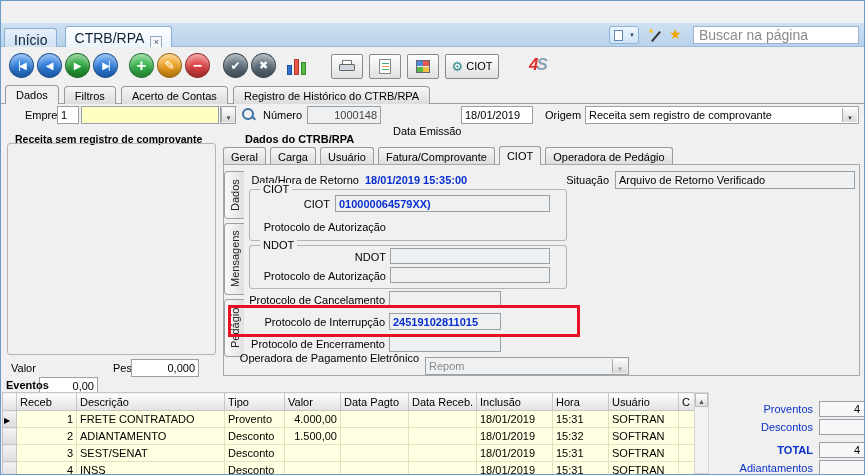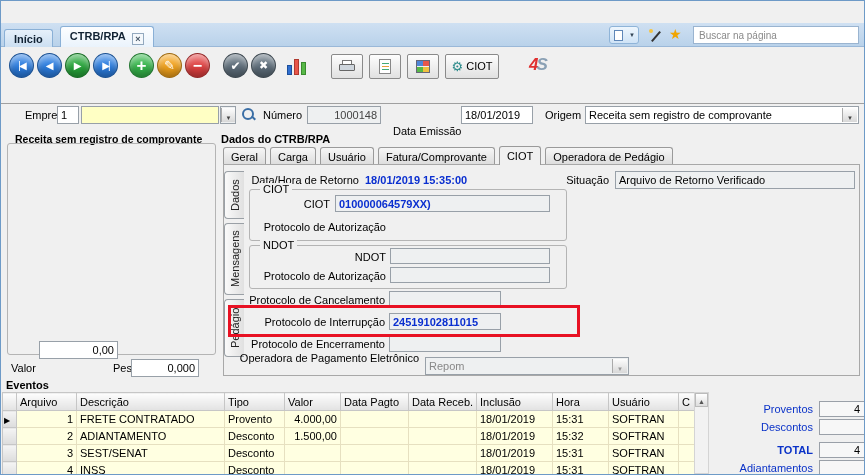--- a/index.html
+++ b/index.html
@@ -15,36 +15,36 @@
   .appicon .sq1 { position:absolute; left:1px; top:1px; width:9px; height:9px; background:#d23a2e; border:1px solid #8a1f18; }
   .appicon .sq2 { position:absolute; left:6px; top:6px; width:9px; height:9px; background:#2f6fd0; border:1px solid #1c4f9c; }
   .menu-item { display:inline-block; padding:4px 8px 3px; font-size:12px; color:#111; cursor:default; }
   .menu-item::first-letter { text-decoration:underline; }
 
   
   .tabstrip { position:absolute; left:0; top:22px; right:0; height:24px;
               background:linear-gradient(#cfe0f2,#b9d2ea); border-bottom:1px solid #9ab8d8; }
   .doctab { display:inline-block; margin:3px 1px 0 3px; padding:3px 9px 4px;
             border:1px solid #8ab0d6; border-bottom:none; border-radius:3px 3px 0 0;
-            background:linear-gradient(#e6f0fa,#c9ddf0); font-size:11px; color:#123; vertical-align:bottom;font-weight:bold; }
+            background:linear-gradient(#e6f0fa,#c9ddf0); font-size:14px; color:#123; vertical-align:bottom; }
   .doctab.active { background:linear-gradient(#fdfeff,#e8f2fc); }
   .closebox { display:inline-block; width:12px; height:12px; margin-left:6px; border:1px solid #93a9bf;
               background:#f4f8fc; line-height:10px; text-align:center; font-size:9px; color:#456; vertical-align:-2px; }
   .closebox::before { content:"×"; }
   .qbtn { position:absolute; left:608px; top:3px; width:30px; height:18px; border:1px solid #8fb4d8;
           border-radius:3px; background:linear-gradient(#eef6fd,#cfe3f6); }
   .qbtn .qpage { position:absolute; left:4px; top:3px; width:9px; height:11px; background:#fff; border:1px solid #5f87b8; }
   .qbtn .qarr::before { content:"▼"; position:absolute; right:3px; top:5px; font-size:6px; color:#345; }
   .wand { position:absolute; left:648px; top:6px; width:14px; height:15px; }
   .wand::before { content:""; position:absolute; left:6px; top:1px; width:2px; height:13px; background:#333; transform:rotate(40deg); }
   .wand::after  { content:""; position:absolute; left:0; top:0; width:4px; height:4px; background:#f5c542; border-radius:50%; }
   .star { position:absolute; left:668px; top:3px; font-size:14px; color:#f0a500; }
   .star::before { content:"★"; }
   .searchbox { position:absolute; left:692px; top:3px; width:166px; height:18px; border:1px solid #9ab4d0;
-               font-family:"Liberation Sans",sans-serif; font-size:10px; padding:0 5px; color:#333; }
+               font-family:"Liberation Sans",sans-serif; font-size:14px; padding:0 5px; color:#333; }
   .searchbox::placeholder { color:#8a8a8a; }
 
   
   .toolbar { position:absolute; left:0; top:46px; right:0; height:38px; background:#f0f0f0; }
   .cbtn { position:absolute; top:6px; width:25px; height:25px; border-radius:50%; color:#fff;
           display:flex; align-items:center; justify-content:center; border:1px solid rgba(0,0,0,.35);
           box-shadow:inset 0 9px 8px -5px rgba(255,255,255,.65), inset 0 -9px 8px -5px rgba(0,0,0,.35); }
   .blue{background:#2b7de0} .green{background:#27a53a} .lime{background:#35b54a}
   .orange{background:#f2a21c} .red{background:#e04040} .slate{background:#5d6d7a}
   .i-first::before{content:"|◀";letter-spacing:-2px;font-size:10px}
@@ -191,20 +191,26 @@
           <i class="g2"></i>
           <i class="g3"></i>
           <i class="g4"></i>
         </span>
       </span>
     <span class="tbtn ciotbtn" style="left:444px;width:54px"><span class="gear"></span><span>CIOT</span></span>
     <span class="logo" style="left:528px"><span class="l4">4</span><span class="ls">S</span></span>
   </div>
 
   <div class="ptline"></div>
+  <div class="pagetabs">
+    <span class="ptab active">Dados</span>
+    <span class="ptab">Filtros</span>
+    <span class="ptab">Acerto de Contas</span>
+    <span class="ptab">Registro de Histórico do CTRB/RPA</span>
+  </div>
 
   <span class="flabel" style="left:24px;top:108px">Empresa</span>
   <div class="fld white" style="left:56px;top:105px;width:22px">1</div>
   <div class="fld yellow" style="left:80px;top:105px;width:138px"></div>
   <div class="fld" style="left:219px;top:105px;width:16px;padding:0">
       <span class="combo-arrow" style="right:0;width:14px"></span>
     </div>
   <span class="mag"></span>
   <span class="flabel" style="left:262px;top:108px">Número</span>
   <div class="fld ta-r" style="left:306px;top:105px;width:74px;color:#444">1000148</div>
@@ -212,26 +218,26 @@
   <div class="fld white" style="left:460px;top:105px;width:72px">18/01/2019</div>
   <span class="flabel" style="left:544px;top:108px">Origem</span>
   <div class="fld white" style="left:584px;top:105px;width:274px">
     <span>Receita sem registro de comprovante</span>
     <span class="combo-arrow"></span>
   </div>
 
   <span class="flabel bold" style="left:14px;top:132px;font-size:10.5px">Receita sem registro de comprovante</span>
   <div class="gbox" style="left:6px;top:142px;width:209px;height:212px"></div>
   <span class="flabel" style="left:10px;top:361px">Valor</span>
-  <div class="fld white ta-r" style="left:38px;top:340px;width:79px">0,00</div>
+  <div class="fld white ta-r" style="left:38px;top:376px;width:59px">0,00</div>
   <span class="flabel" style="left:112px;top:361px">Peso</span>
   <div class="fld white ta-r" style="left:130px;top:358px;width:68px">0,000</div>
 
   <div class="detail">
-    <span class="flabel bold" style="left:0;top:2px">Dados do CTRB/RPA</span>
+    <span class="flabel bold" style="left:24px;top:2px">Dados do CTRB/RPA</span>
     <div class="dtabs">
       <span class="dtab">Geral</span>
       <span class="dtab">Carga</span>
       <span class="dtab">Usuário</span>
       <span class="dtab">Fatura/Comprovante</span>
       <span class="dtab active">CIOT</span>
       <span class="dtab">Operadora de Pedágio</span>
     </div>
     <div class="dbox"></div>
 
@@ -295,21 +301,21 @@
           <col style="width:68px">
           <col style="width:68px">
           <col style="width:76px">
         <col style="width:56px">
           <col style="width:70px">
           <col style="width:16px">
       </colgroup>
       <tbody>
           <tr>
         <th></th>
-        <th>Arquivo</th>
+        <th>Receb</th>
         <th>Descrição</th>
         <th>Tipo</th>
         <th>Valor</th>
         <th>Data Pagto</th>
         <th>Data Receb.</th>
         <th>Inclusão</th>
         <th>Hora</th>
         <th>Usuário</th>
         <th>C</th>
       </tr>

